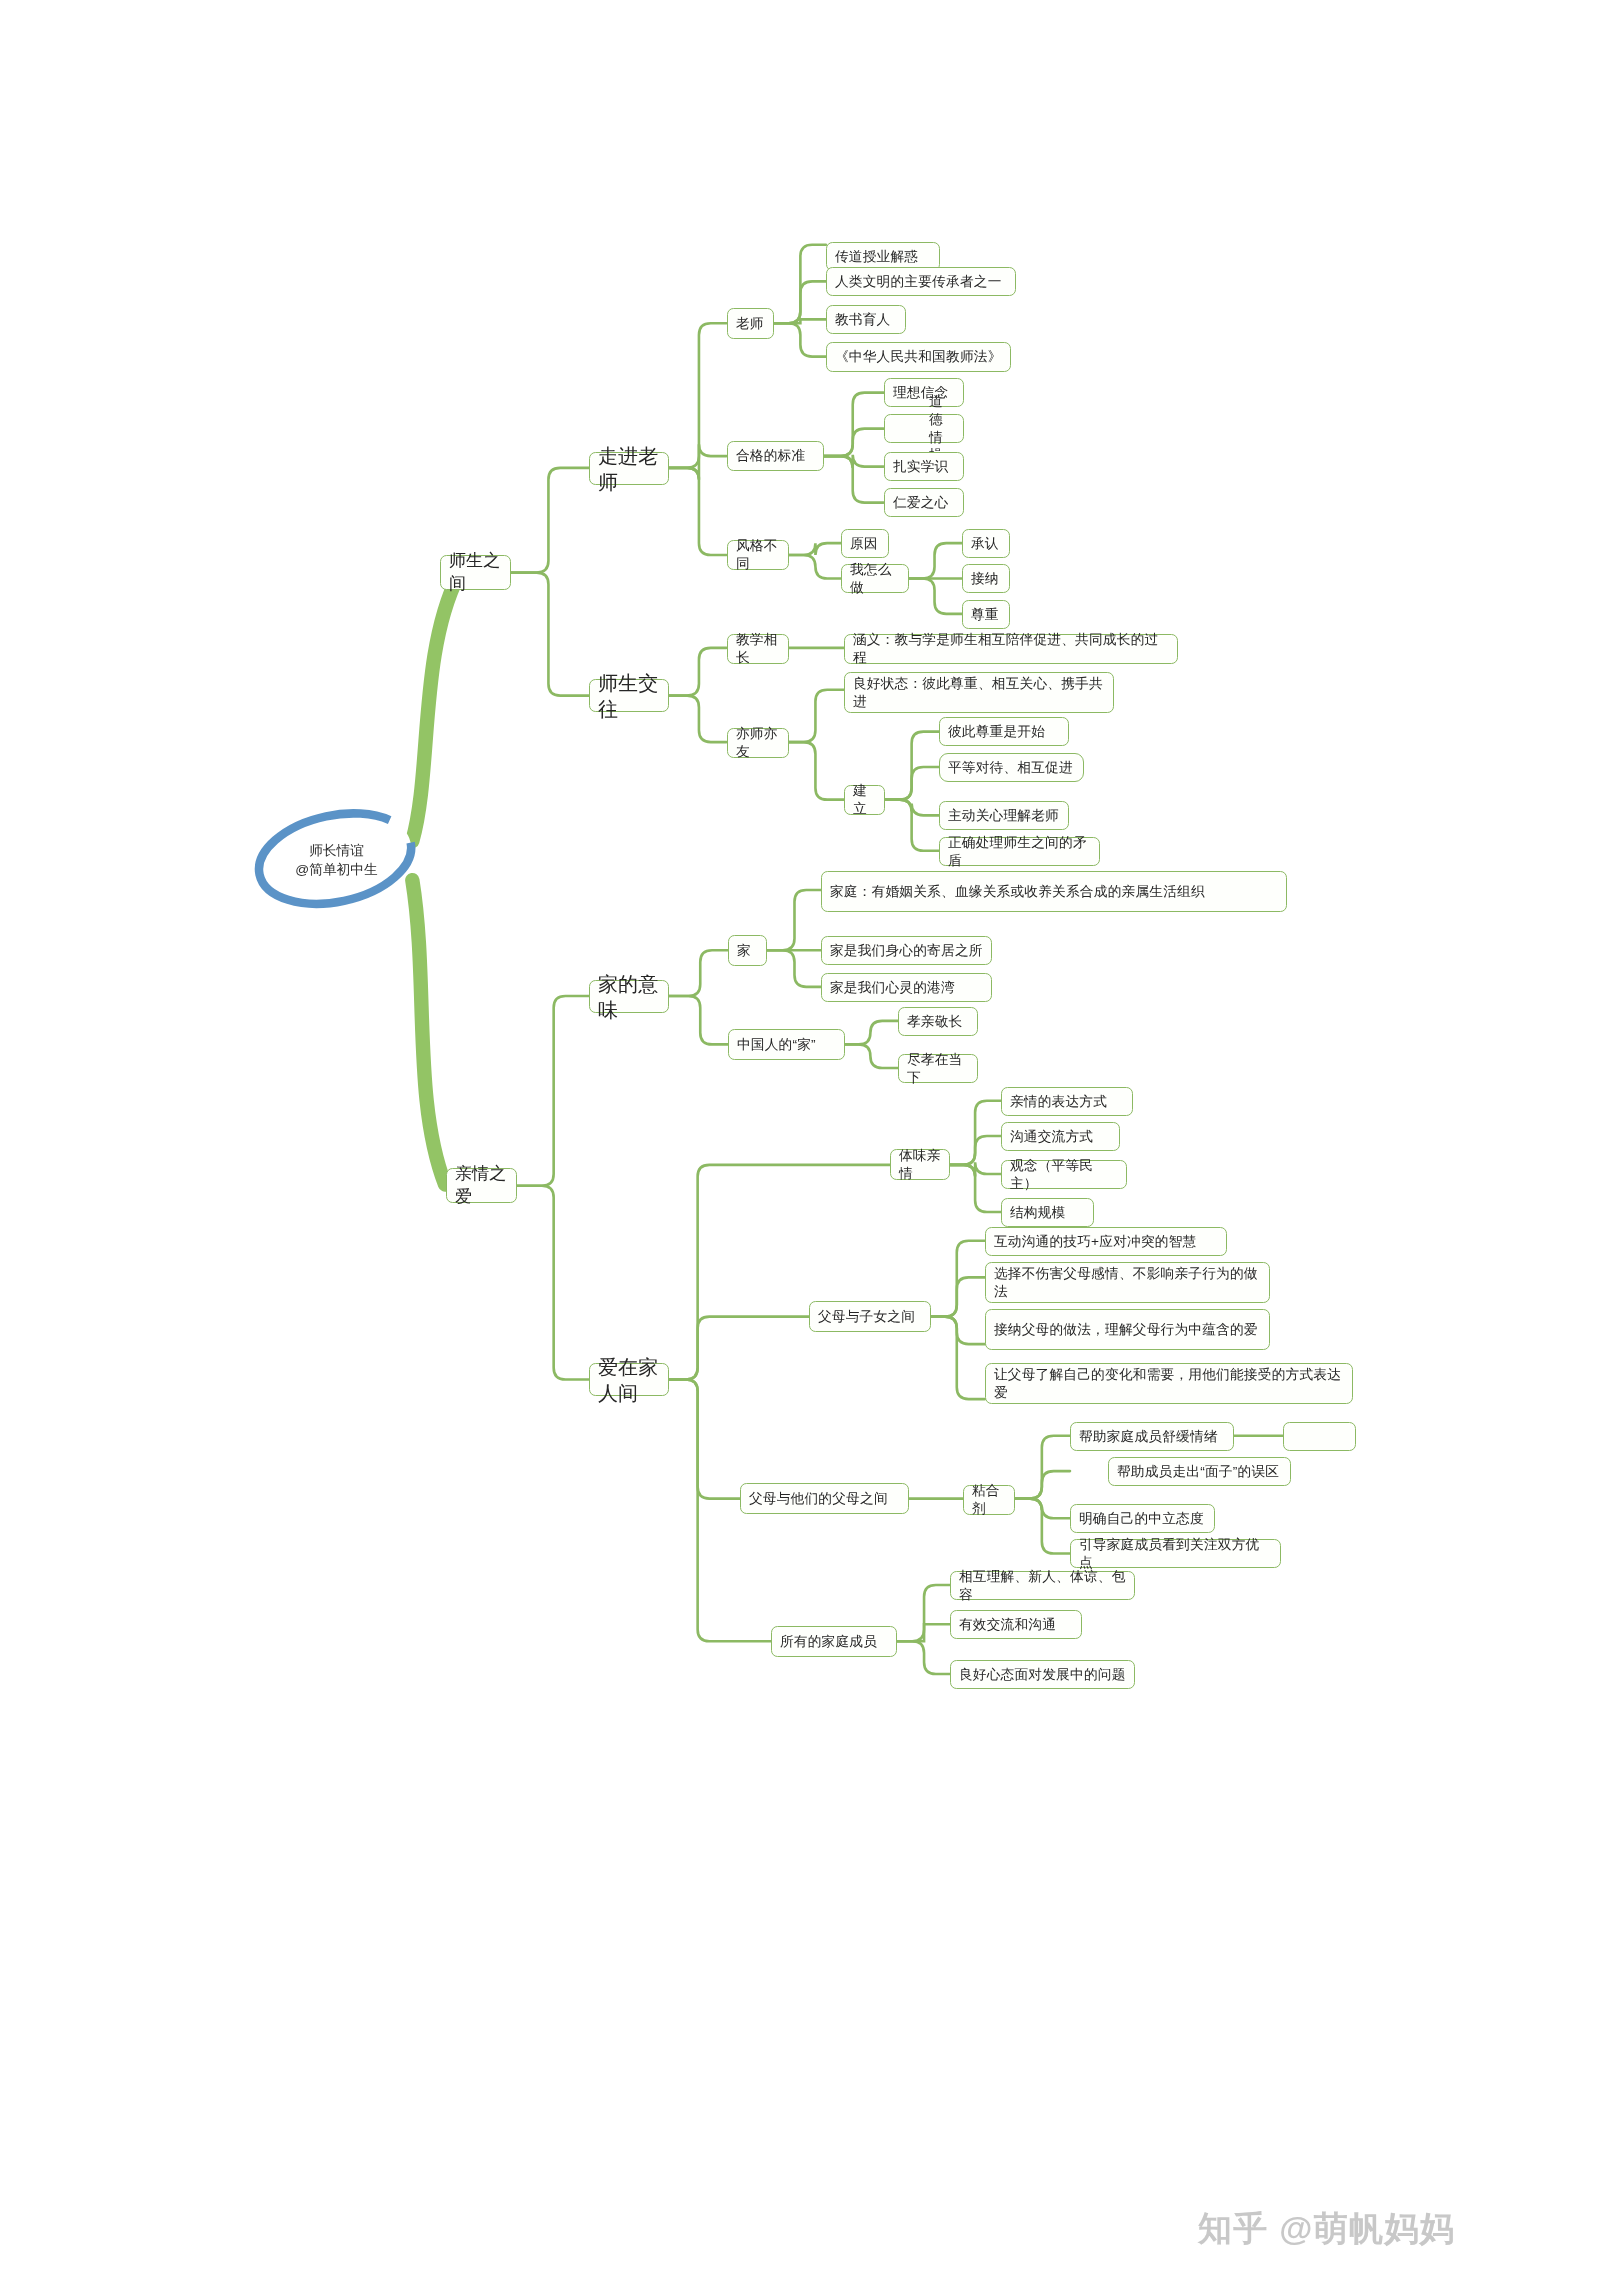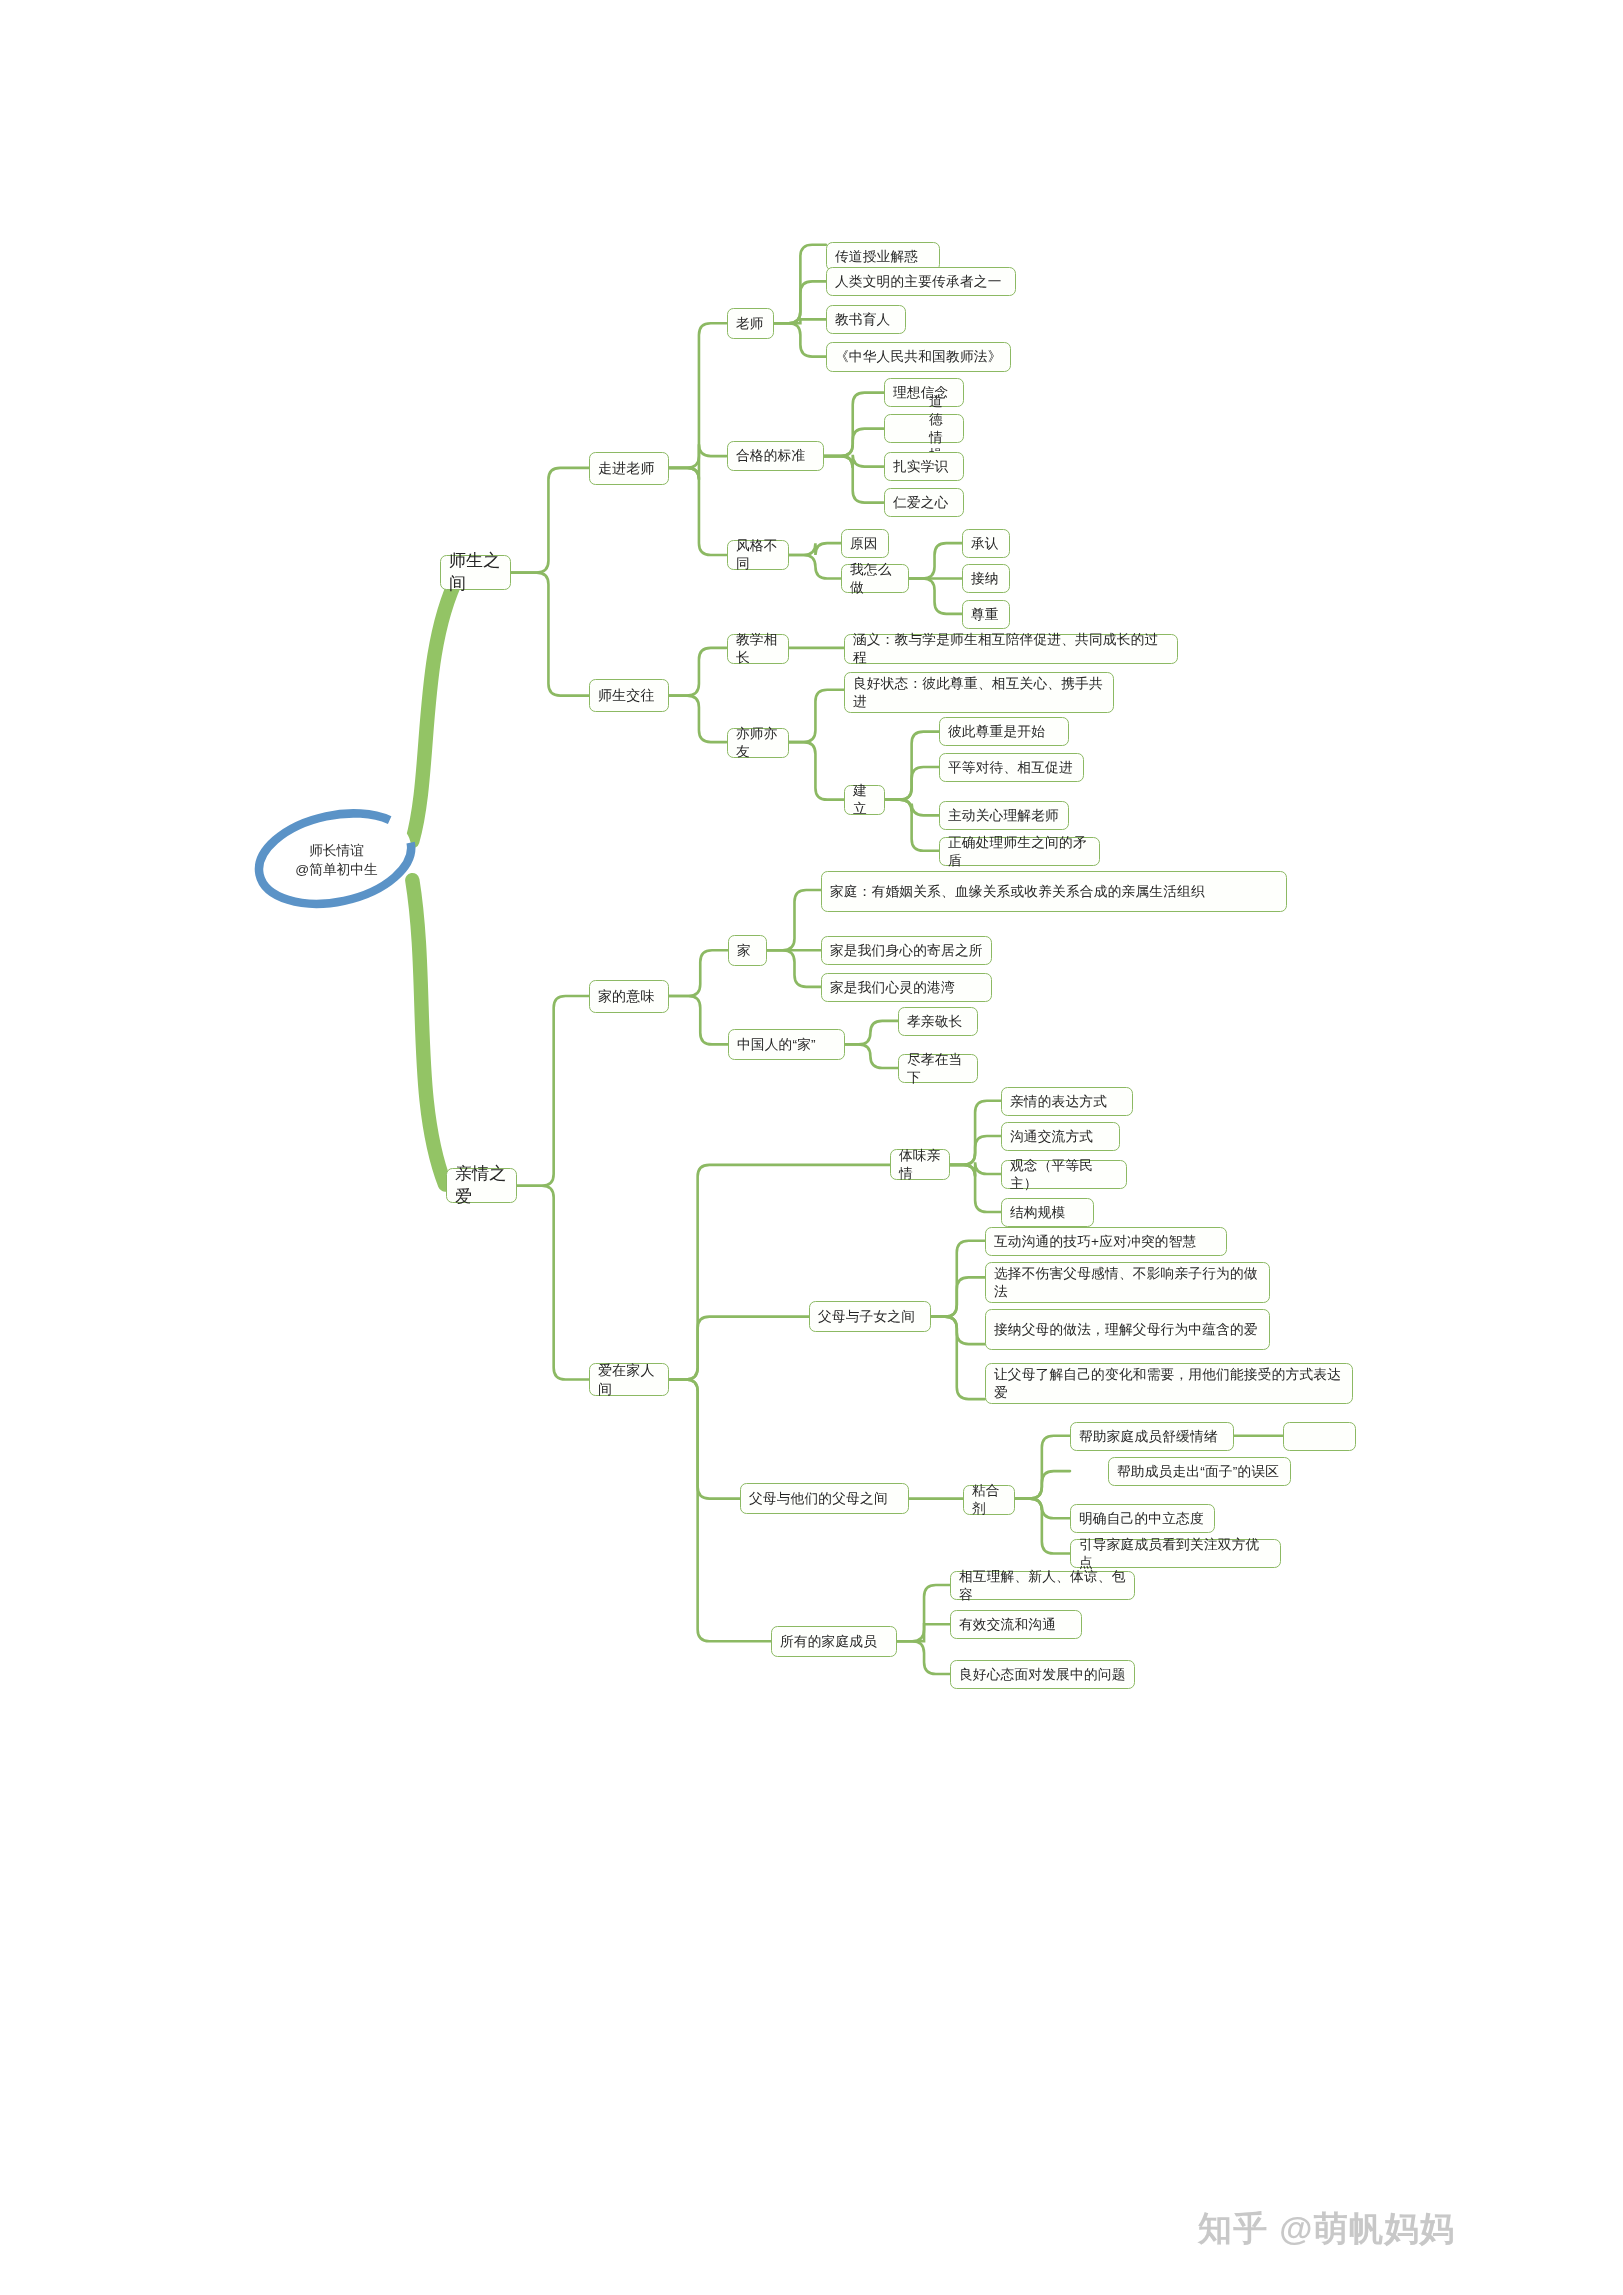--- a/index.html
+++ b/index.html
@@ -36,21 +36,21 @@
     color: #262626;
     display: flex;
     align-items: center;
     padding: 2.6px 7.9px;
     line-height: 1.30;
     letter-spacing: 0.2px;
     font-size: 13.7px;
     white-space: pre-wrap;
   }
   .node.l1 { font-size: 17px; }
-  .node.l2 { font-size: 14px; align-items: center; }
+  .node.l2 { font-size: 20px; align-items: center; }
   .node.empty { }
   .center-node {
     position: absolute;
     display: flex;
     flex-direction: column;
     align-items: center;
     justify-content: center;
     text-align: center;
     font-size: 13.7px;
     color: #2e2e2e;
@@ -213,21 +213,21 @@
   <div class="node" style="left:727px; top:728px; width:62px; height:30px;"><span>亦师亦友</span></div>
 
   <div class="node" style="left:844px; top:634px; width:334px; height:30px;"><span>涵义：教与学是师生相互陪伴促进、共同成长的过程</span></div>
 
   <div class="node" style="left:844px; top:672px; width:270px; height:41px;"><span>良好状态：彼此尊重、相互关心、携手共进</span></div>
 
   <div class="node" style="left:844px; top:785px; width:41px; height:30px;"><span>建立</span></div>
 
   <div class="node" style="left:939px; top:717px; width:130px; height:29px;"><span>彼此尊重是开始</span></div>
 
-  <div class="node" style="left:939px; top:753px; width:145px; height:29px;"><span>平等对待、相互促进</span></div>
+  <div class="node" style="left:939px; top:753px; width:145px; height:29px;border-radius:9px;"><span>平等对待、相互促进</span></div>
 
   <div class="node" style="left:939px; top:801px; width:130px; height:29px;"><span>主动关心理解老师</span></div>
 
   <div class="node" style="left:939px; top:837px; width:161px; height:29px;"><span>正确处理师生之间的矛盾</span></div>
 
   <div class="node l2" style="left:589px; top:980px; width:80px; height:33px;"><span>家的意味</span></div>
 
   <div class="node l2" style="left:589px; top:1363px; width:80px; height:33px;"><span>爱在家人间</span></div>
 
   <div class="node" style="left:728px; top:935px; width:39px; height:31px;"><span>家</span></div>

